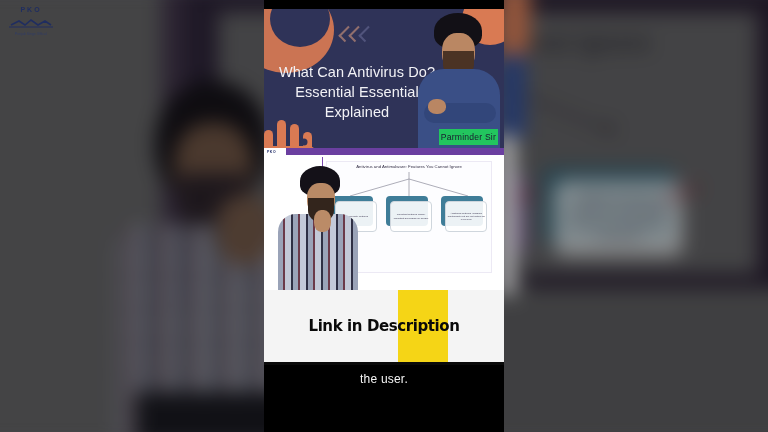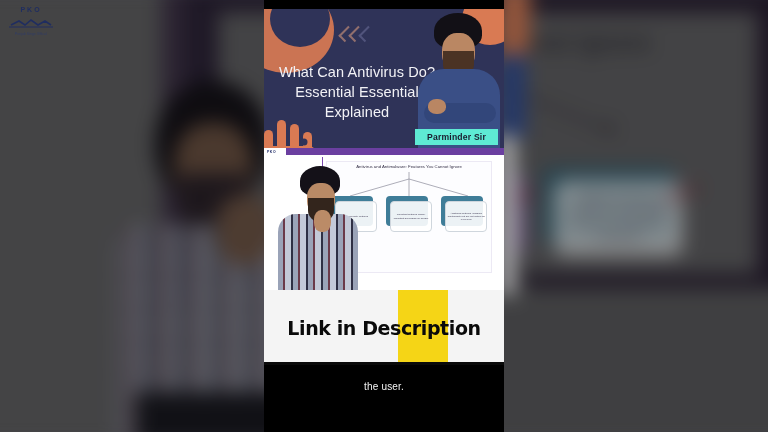--- a/index.html
+++ b/index.html
@@ -404,25 +404,25 @@
     position: absolute;
     right: -14px; top: -16px;
     width: 56px; height: 52px;
     border-radius: 50%;
     background: #d97a53;
   }
   .card-name {
     position: absolute;
     right: 6px;
     bottom: 3px;
-    background: #5eead4;
+    background: #22c55e;
     color: #1a1a2e;
     font-size: 8.6px;
-    font-weight: bold;
-    padding: 3px 12px;
+    font-weight: normal;
+    padding: 3px 2px;
     letter-spacing: .2px;
   }
 
   
   .clip {
     position: absolute;
     left: 0;
     top: 148px;
     width: 240px;
     height: 142px;
@@ -601,21 +601,21 @@
     background: #f5d516;
   }
   .banner-text {
     position: absolute;
     left: 0;
     top: 27px;
     width: 240px;
     text-align: center;
     font-family: "DejaVu Sans", sans-serif;
     font-weight: bold;
-    font-size: 19px;
+    font-size: 15px;
     letter-spacing: -0.4px;
     color: #0a0a0a;
     white-space: nowrap;
   }
   .banner-rule {
     position: absolute;
     left: 0;
     bottom: 0;
     width: 240px;
     height: 3px;
@@ -627,25 +627,25 @@
     position: absolute;
     left: 0;
     top: 365px;
     width: 240px;
     height: 67px;
     background: #000;
   }
   .subs-text {
     position: absolute;
     left: 0;
-    top: 16px;
+    top: 7px;
     width: 240px;
     text-align: center;
     color: #f5f5f5;
-    font-size: 10px;
+    font-size: 12px;
     letter-spacing: .2px;
   }
 </style>
 </head>
 <body>
 
 <div class="stage">
 
   <div class="bg-wrap">
     <div class="bg-base"></div>

